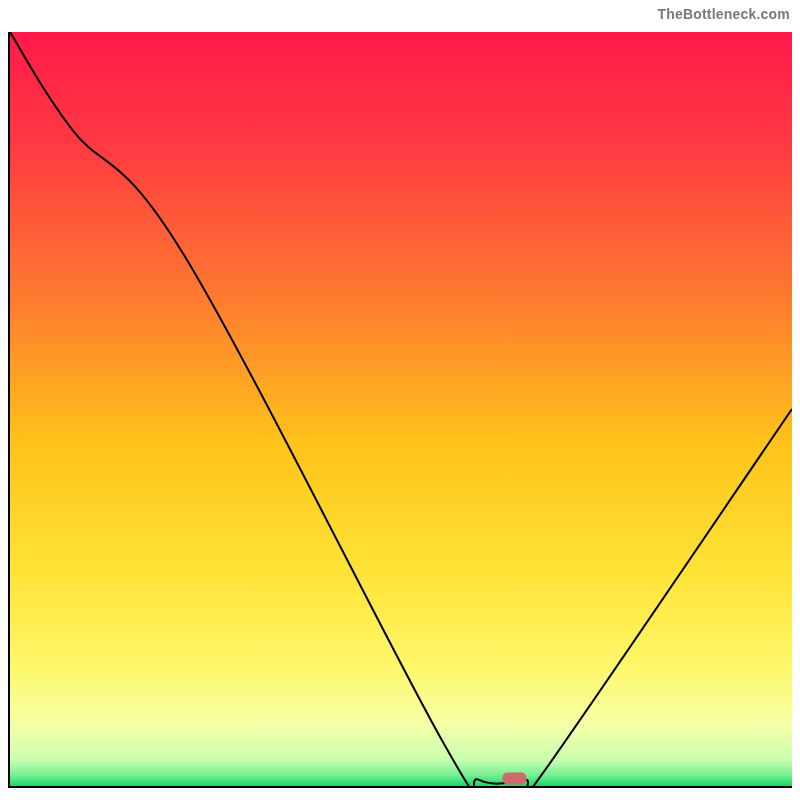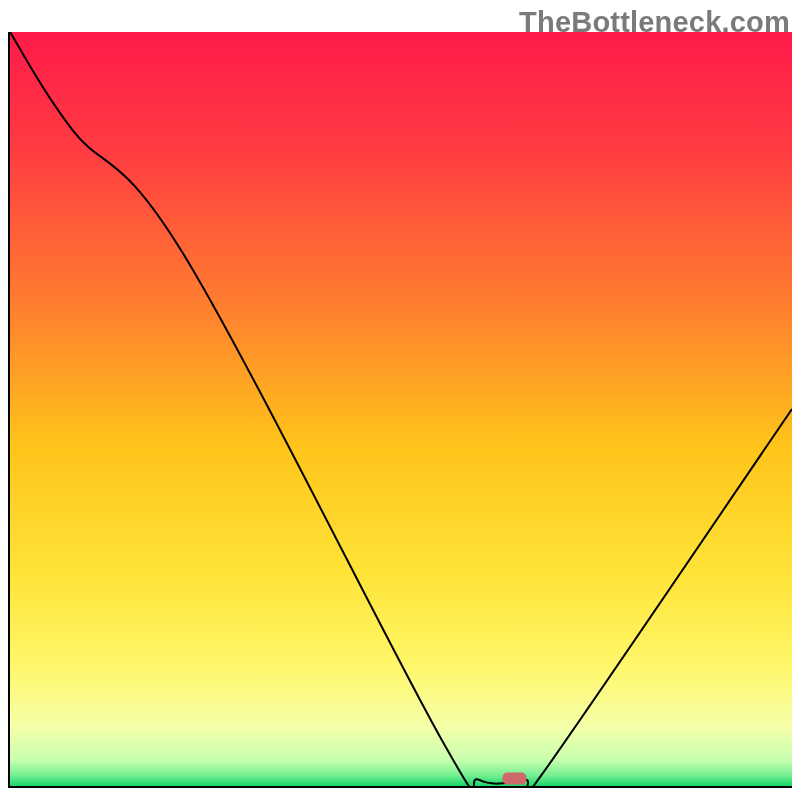--- a/index.html
+++ b/index.html
@@ -12,21 +12,21 @@
   }
   .container {
     position: relative;
     width: 800px;
     height: 800px;
   }
   .watermark {
     position: absolute;
     top: 6px;
     right: 10px;
-    font-size: 29px;
+    font-size: 14px;
     font-weight: 600;
     color: #7a7a7a;
     font-family: Arial, Helvetica, sans-serif;
     letter-spacing: 0.2px;
   }
   .plot-frame {
     position: absolute;
     left: 8px;
     top: 32px;
     width: 784px;

